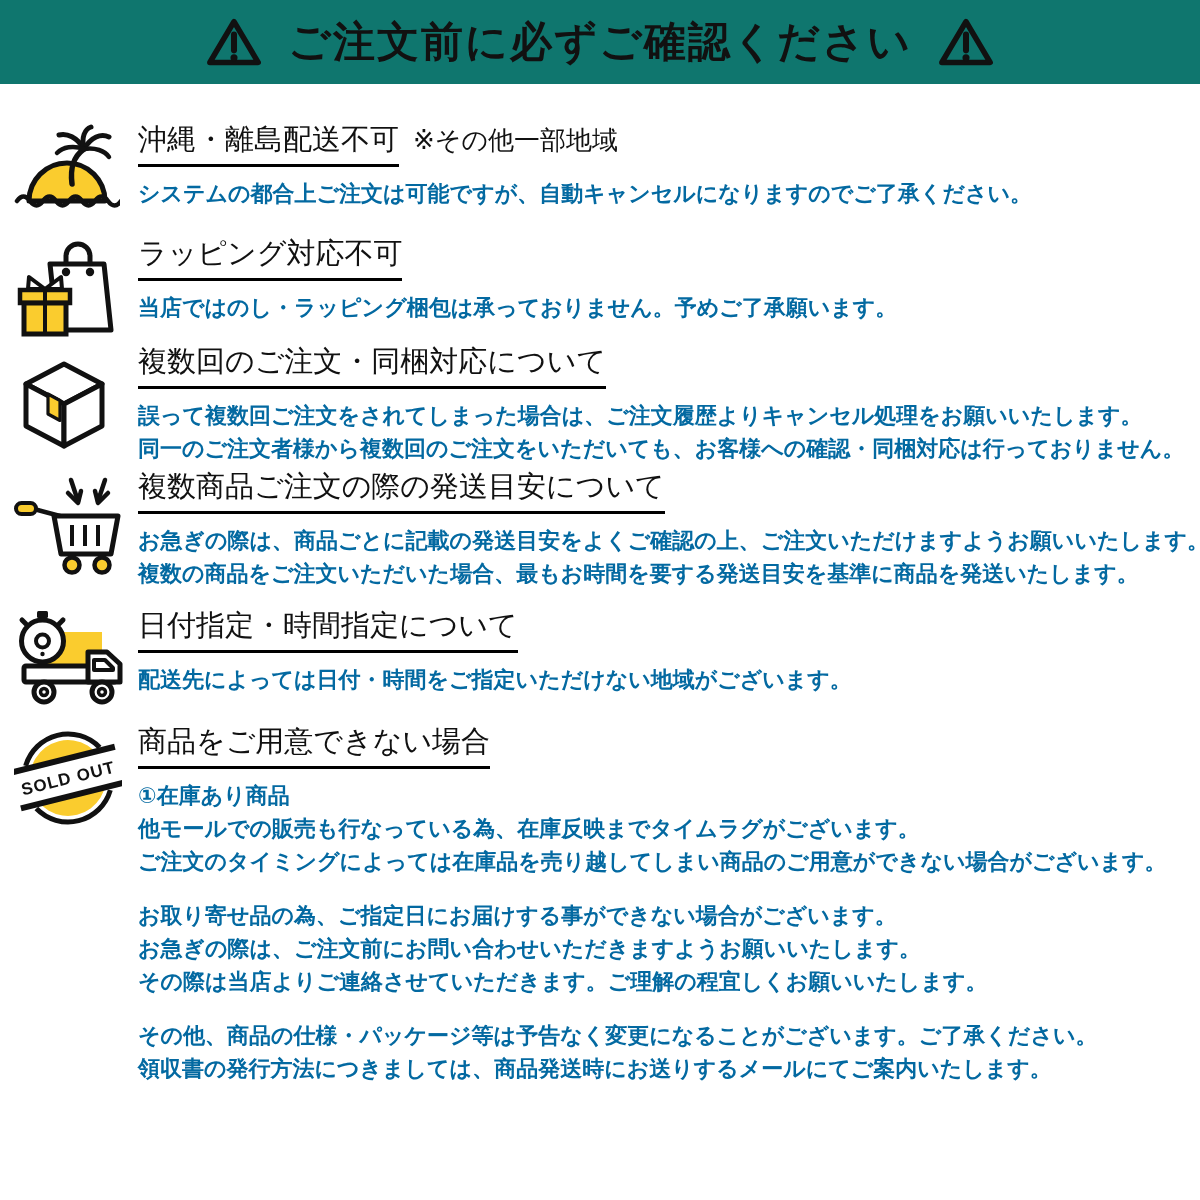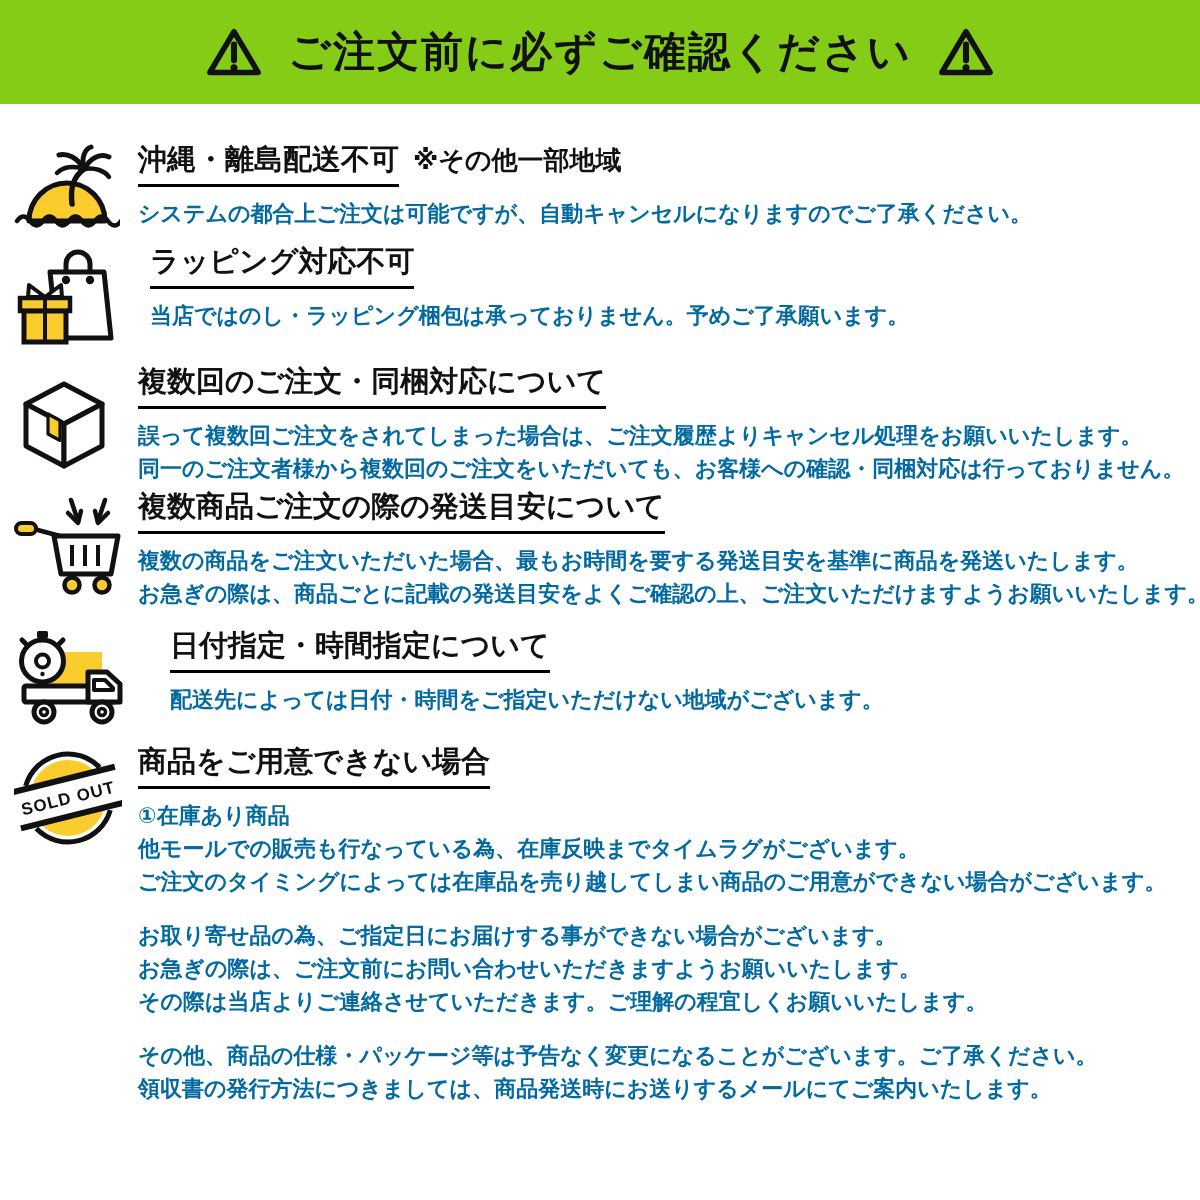--- a/index.html
+++ b/index.html
@@ -2,37 +2,37 @@
 <html><head>
 <meta charset="utf-8">
 <style>
   html,body{margin:0;padding:0;}
   body{
     width:1200px;height:1200px;background:#ffffff;color:#111;
     font-family:"Liberation Sans","DejaVu Sans",sans-serif;
     overflow:hidden;
   }
   .header{
-    height:104px;background:#84cc16;
+    height:84px;background:#0f766e;
     display:flex;align-items:center;justify-content:center;gap:26px;
   }
   .header-title{
     font-size:42px;font-weight:800;letter-spacing:2px;color:#111;
   }
   .tri-icon{display:block;}
   .section{display:flex;align-items:flex-start;}
   .sec-1{margin-top:34px;}
-  .sec-2{gap:12px;}
-  .sec-3{margin-top:12px;}
+  .sec-2{margin-top:12px;}
+  .sec-3{}
   .sec-4{}
-  .sec-5{margin-top:14px;gap:32px;}
+  .sec-5{margin-top:14px;}
   .sec-6{margin-top:12px;}
   .icon-col{flex:0 0 124px;padding-left:14px;padding-top:4px;}
   .content{flex:1;padding-top:2px;min-width:0;}
-  .sec-title{font-size:29px;font-weight:700;margin:0 0 10px 0;white-space:nowrap;}
+  .sec-title{font-size:29px;font-weight:400;margin:0 0 10px 0;white-space:nowrap;}
   .sec-title .u{display:inline-block;border-bottom:3px solid #000;padding-bottom:4px;}
   .sec-title .suffix{font-size:26px;margin-left:14px;}
   .line{
     font-size:22px;font-weight:700;line-height:33px;min-height:33px;
     white-space:nowrap;color:#0369a1;
   }
   .line:empty{min-height:21px;}
   svg{display:block;}
 </style>
 </head>
@@ -123,22 +123,22 @@
       <path d="M40 41 H104 L97 79 H47 Z" fill="#fff" stroke="#111" stroke-width="5" stroke-linejoin="round"></path>
       <line x1="58" y1="50" x2="58" y2="71" stroke="#111" stroke-width="4"></line>
       <line x1="71" y1="50" x2="71" y2="71" stroke="#111" stroke-width="4"></line>
       <line x1="84" y1="50" x2="84" y2="71" stroke="#111" stroke-width="4"></line>
       <circle cx="58" cy="90" r="7.5" fill="#FACC2E" stroke="#111" stroke-width="4.5"></circle>
       <circle cx="88" cy="90" r="7.5" fill="#FACC2E" stroke="#111" stroke-width="4.5"></circle>
     </svg>
   </div>
   <div class="content">
     <div class="sec-title"><span class="u">複数商品ご注文の際の発送目安について</span></div>
+    <div class="line">お急ぎの際は、商品ごとに記載の発送目安をよくご確認の上、ご注文いただけますようお願いいたします。</div>
     <div class="line">複数の商品をご注文いただいた場合、最もお時間を要する発送目安を基準に商品を発送いたします。</div>
-    <div class="line">お急ぎの際は、商品ごとに記載の発送目安をよくご確認の上、ご注文いただけますようお願いいたします。</div>
   </div>
 </div>
 
 <div class="section sec-5">
   <div class="icon-col">
     <svg width="116" height="100" viewBox="0 0 116 100">
       <path d="M42 24 H88 V58 H28 Q42 44 42 24 Z" fill="#FACC2E"></path>
       <rect x="10" y="58" width="92" height="16" rx="2" fill="#fff" stroke="#111" stroke-width="5"></rect>
       <path d="M74 74 V44 h19 l13 12 v18 Z" fill="#fff" stroke="#111" stroke-width="5" stroke-linejoin="round"></path>
       <path d="M80 52 h11 l8 8 v2 h-19 Z" fill="#fff" stroke="#111" stroke-width="4" stroke-linejoin="round"></path>

